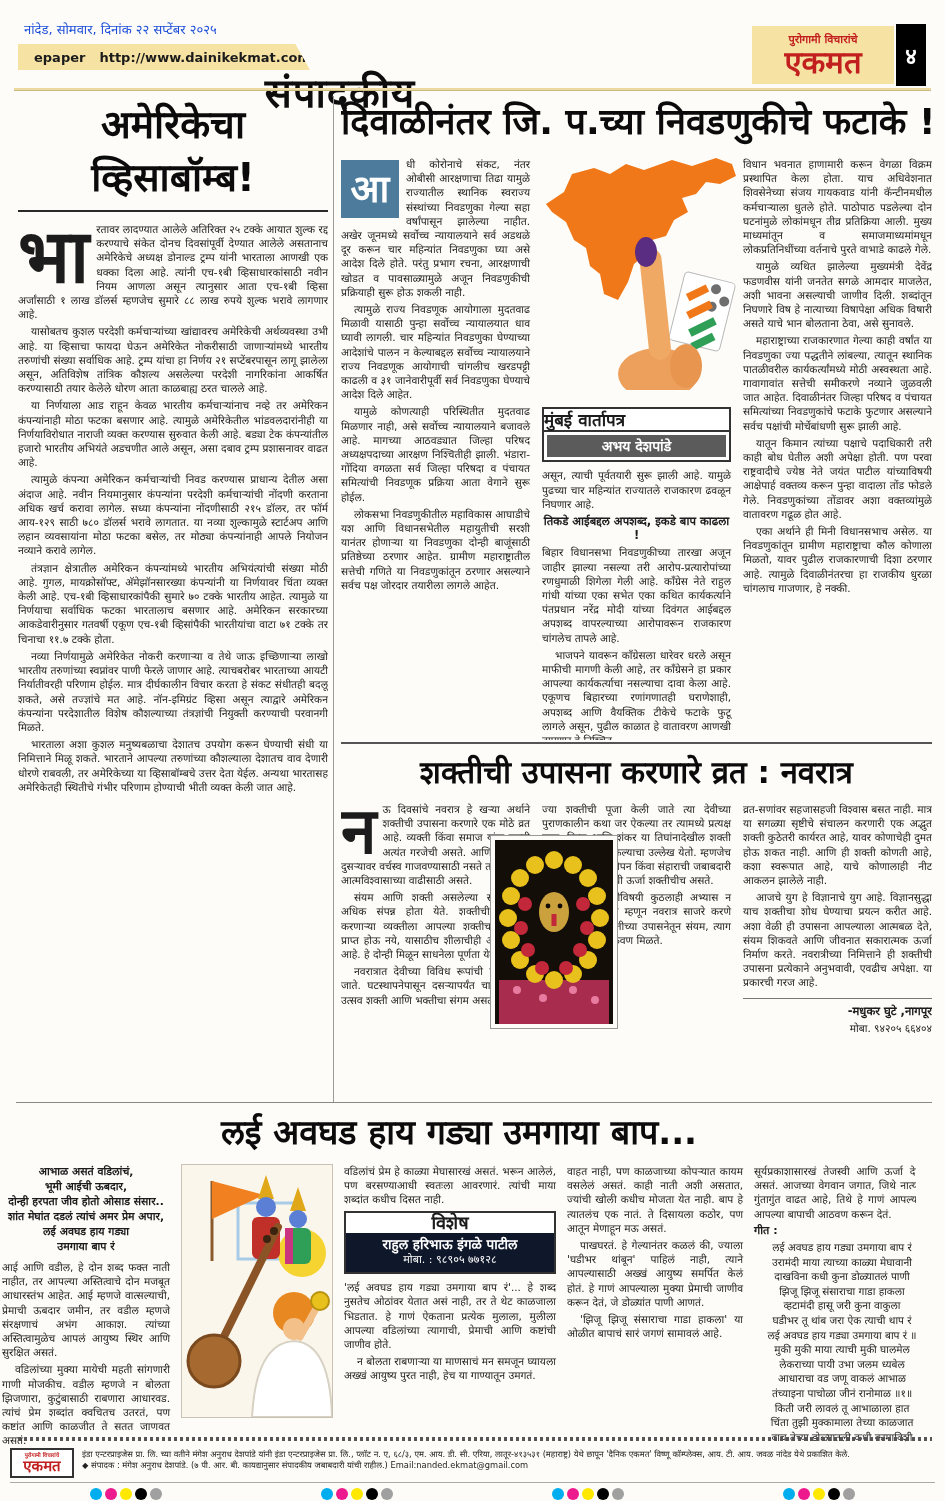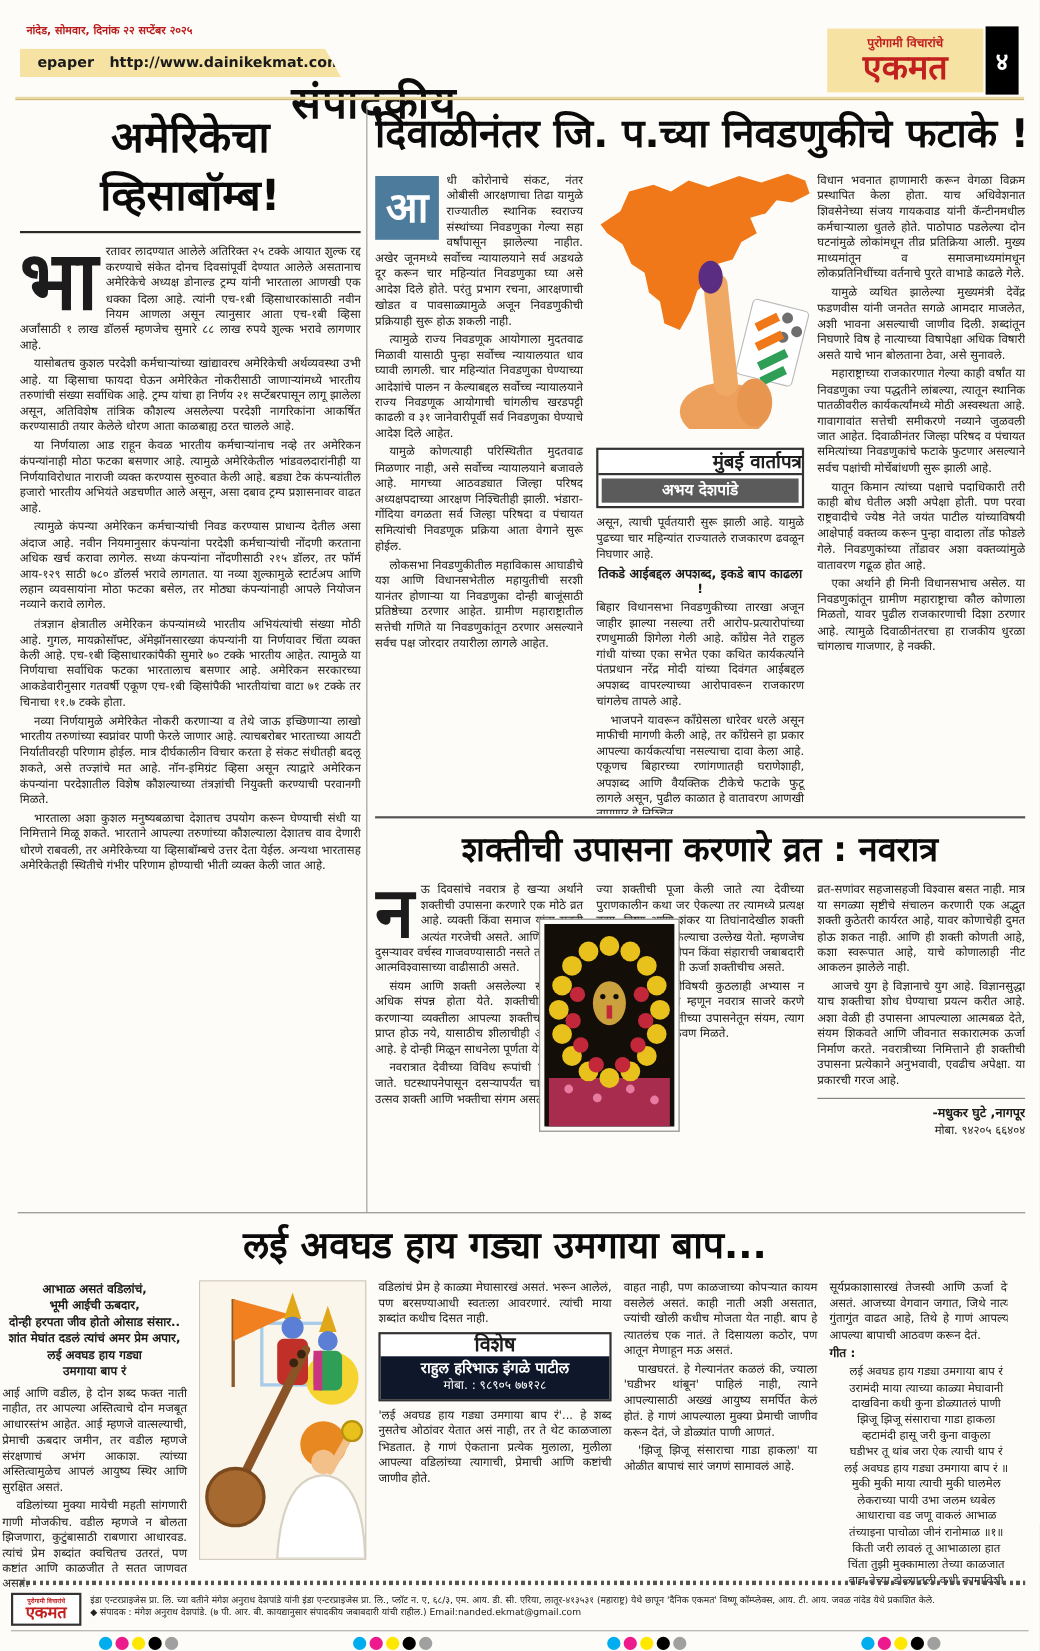--- a/index.html
+++ b/index.html
@@ -1,20 +1,20 @@
 <!DOCTYPE html>
 <html lang="mr"><head>
 <meta charset="utf-8">
 <style>
   * { margin:0; padding:0; box-sizing:border-box; }
   body { background:#e9e7e2; font-family:"DejaVu Sans", sans-serif; }
   .paper { position:relative; width:945px; height:1501px; margin:0 auto; background:#fdfcf8; color:#1b1b1b; overflow:hidden; }
 
   
-  .dateline { position:absolute; left:24px; top:20px; font-size:10px; font-weight:bold; color:#b91c1c; }
+  .dateline { position:absolute; left:24px; top:20px; font-size:13px; font-weight:normal; color:#1d4ed8; }
   .epaper-strip { position:absolute; left:18px; top:44px; width:292px; height:26px; background:#f6e3a3;
                   clip-path:polygon(0 0, 95% 0, 100% 100%, 0 100%);
                   display:flex; align-items:center; gap:7px; padding-left:16px; font-size:13px; font-weight:bold; }
   .red-dot { width:13px; height:13px; border-radius:50%; background:#cf2020; display:inline-block; }
   .section-title { position:absolute; left:240px; top:16px; width:200px; text-align:center;
                    font-size:40px; font-weight:bold; letter-spacing:1px; color:#0d0d0d;margin-top:48px; }
   .masthead { position:absolute; left:752px; top:26px; width:142px; height:58px; background:#f6e3a3; text-align:center; padding-top:5px; }
   .masthead .tagline { font-size:11px; font-weight:bold; color:#c21f1f; }
   .masthead .name { font-size:31px; font-weight:bold; color:#c21f1f; line-height:1.05; }
   .page-num { position:absolute; left:896px; top:24px; width:30px; height:62px; background:#000; color:#fff;
@@ -36,21 +36,21 @@
   
   .elections { position:absolute; left:341px; top:96px; width:591px; height:644px; overflow:hidden; }
   .elections h2 { font-size:36px; text-align:center; margin-bottom:12px; white-space:nowrap; }
   .cols { display:flex; gap:12px; }
   .c190 { width:189px; flex:0 0 189px; }
   .dropcap-box { float:left; width:58px; height:58px; background:#4d7b9c; color:#fff; display:flex; align-items:center; justify-content:center;
                  font-size:38px; font-weight:bold; margin:3px 7px 2px 0; }
   .map-abs { position:absolute; left:199px; top:56px; width:202px; height:238px; }
   .map-spacer { height:246px; }
   .mv-box { border:2px solid #333; margin:4px 0 6px; background:#fff; }
-  .mv-title { font-size:17px; font-weight:bold; text-align:right; padding:4px 0 3px; border-bottom:2px solid #333; }
+  .mv-title { font-size:17px; font-weight:bold; text-align:left; padding:4px 0 3px; border-bottom:2px solid #333; }
   .mv-author { background:#5b5b5b; color:#fff; text-align:center; font-size:14px; font-weight:bold; padding:4px 0; margin:3px; }
   .subhead { font-weight:bold; text-align:center; font-size:11.5px; margin:4px 0 3px; text-indent:0 !important; }
 
   
   .navratra { position:absolute; left:341px; top:742px; width:591px; height:358px; overflow:hidden; border-top:2px solid #555; padding-top:6px; }
   .navratra h2 { font-size:31px; text-align:center; margin-bottom:10px; }
   .dropcap-n { float:left; font-size:64px; line-height:54px; font-weight:bold; margin:2px 6px 0 0; }
   .goddess { position:absolute; left:150px; top:92px; width:126px; height:192px; background:#140e08; border:4px solid #fdfcf8; box-shadow:0 0 0 1px #999; }
   .byline-wrap { margin-top:8px; border-top:1px solid #777; padding-top:5px; text-align:right; }
   .byline { font-size:11.5px; font-weight:bold; }
@@ -311,20 +311,21 @@
           </div>
         <div class="special">
           <div class="sp-label">विशेष</div>
           <div class="sp-dark">
             <div class="sp-author">राहुल हरिभाऊ इंगळे पाटील</div>
             <div class="sp-mob">मोबा. : ९८९०५ ७७१२८</div>
           </div>
         </div>
         <div>
             <p>'लई अवघड हाय गड्या उमगाया बाप रं'... हे शब्द नुसतेच ओठांवर येतात असं नाही, तर ते थेट काळजाला भिडतात. हे गाणं ऐकताना प्रत्येक मुलाला, मुलीला आपल्या वडिलांच्या त्यागाची, प्रेमाची आणि कष्टांची जाणीव होते.</p>
+            <p>न बोलता राबणाऱ्या या माणसाचं मन समजून घ्यायला अख्खं आयुष्य पुरत नाही, हेच या गाण्यातून उमगतं.</p>
           </div>
       </div>
 
       <div class="colC btxt">
         <div>
             <p>वाहत नाही, पण काळजाच्या कोपऱ्यात कायम वसलेलं असतं. काही नाती अशी असतात, ज्यांची खोली कधीच मोजता येत नाही. बाप हे त्यातलंच एक नातं. ते दिसायला कठोर, पण आतून मेणाहून मऊ असतं.</p>
             <p>पाखघरतं. हे गेल्यानंतर कळलं की, ज्याला 'घडीभर थांबून' पाहिलं नाही, त्याने आपल्यासाठी अख्खं आयुष्य समर्पित केलं होतं. हे गाणं आपल्याला मुक्या प्रेमाची जाणीव करून देतं, जे डोळ्यांत पाणी आणतं.</p>
             <p>'झिजू झिजू संसाराचा गाडा हाकला' या ओळीत बापाचं सारं जगणं सामावलं आहे.</p>
           </div>
       </div>

